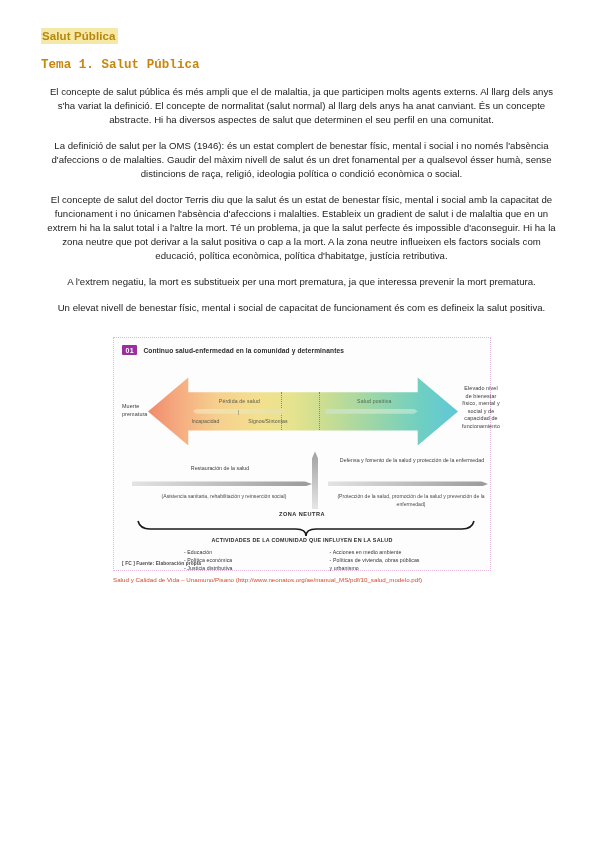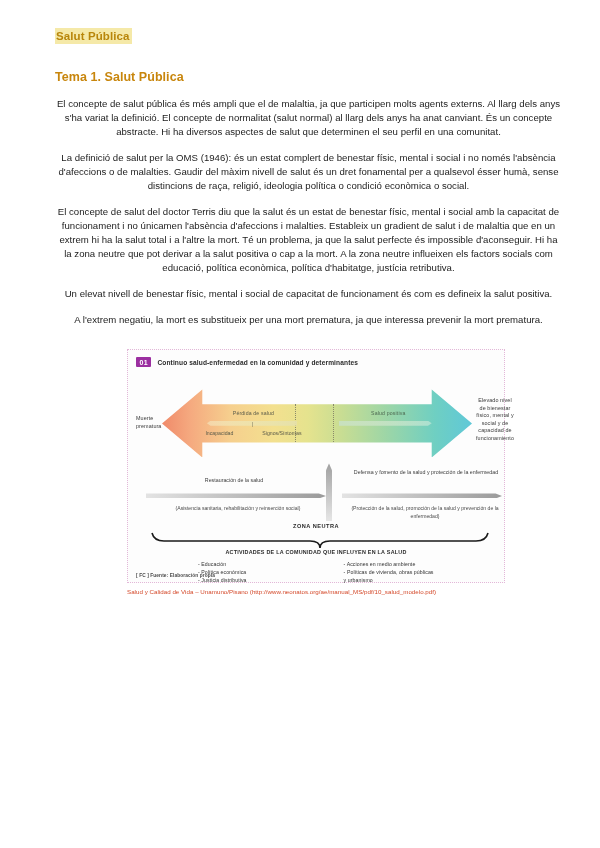--- a/index.html
+++ b/index.html
@@ -13,39 +13,40 @@
     font-family: "Liberation Sans", sans-serif;
     color: #1a1a1a;
     overflow: hidden;
   }
   .page {
     width: 600px;
     height: 848px;
     position: relative;
     background: #ffffff;
     box-sizing: border-box;
-    padding: 26px 38px 0 55px;
+    padding: 26px 38px 0 41px;
   }
   .doc-title {
     display: inline-block;
     font-size: 11.5px;
     font-weight: bold;
     color: #b8860b;
     background: #f5e9a8;
     line-height: 1.25;
     padding: 1px 2px 1px 1px;
     letter-spacing: 0.1px;
   }
   .section-heading {
     font-size: 12.5px;
     font-weight: bold;
     color: #c8860d;
-    margin-top: 26px;
+    margin-top: 14px;
     margin-bottom: 13px;
     letter-spacing: 0.05px;
+    font-family: Liberation Mono, monospace;
   }
   p.body-text {
     font-size: 9.6px;
     line-height: 1.46;
     margin: 0 0 12px 0;
     text-align: center;
     color: #1c1c1c;
     letter-spacing: 0.02px;
   }
 
@@ -300,22 +301,22 @@
 
   <div>
     <span class="doc-title">Salut Pública</span>
   </div>
 
   <div class="section-heading">Tema 1. Salut Pública</div>
 
   <p class="body-text">El concepte de salut pública és més ampli que el de malaltia, ja que participen molts agents externs. Al llarg dels anys s'ha variat la definició. El concepte de normalitat (salut normal) al llarg dels anys ha anat canviant. És un concepte abstracte. Hi ha diversos aspectes de salut que determinen el seu perfil en una comunitat.</p>
   <p class="body-text">La definició de salut per la OMS (1946): és un estat complert de benestar físic, mental i social i no només l'absència d'afeccions o de malalties. Gaudir del màxim nivell de salut és un dret fonamental per a qualsevol ésser humà, sense distincions de raça, religió, ideologia política o condició econòmica o social.</p>
   <p class="body-text">El concepte de salut del doctor Terris diu que la salut és un estat de benestar físic, mental i social amb la capacitat de funcionament i no únicamen l'absència d'afeccions i malalties. Estableix un gradient de salut i de malaltia que en un extrem hi ha la salut total i a l'altre la mort. Té un problema, ja que la salut perfecte és impossible d'aconseguir. Hi ha la zona neutre que pot derivar a la salut positiva o cap a la mort. A la zona neutre influeixen els factors socials com educació, política econòmica, política d'habitatge, justícia retributiva.</p>
+  <p class="body-text">A l'extrem negatiu, la mort es substitueix per una mort prematura, ja que interessa prevenir la mort prematura.</p>
   <p class="body-text">Un elevat nivell de benestar físic, mental i social de capacitat de funcionament és com es defineix la salut positiva.</p>
-  <p class="body-text">A l'extrem negatiu, la mort es substitueix per una mort prematura, ja que interessa prevenir la mort prematura.</p>
 
   <div class="figure-wrap">
     <div class="figure-card">
 
       <div class="fig-header">
         <span class="fig-badge">01</span>
         <span class="fig-title">Continuo salud-enfermedad en la comunidad y determinantes</span>
       </div>
 
       <div class="fig-stage">

